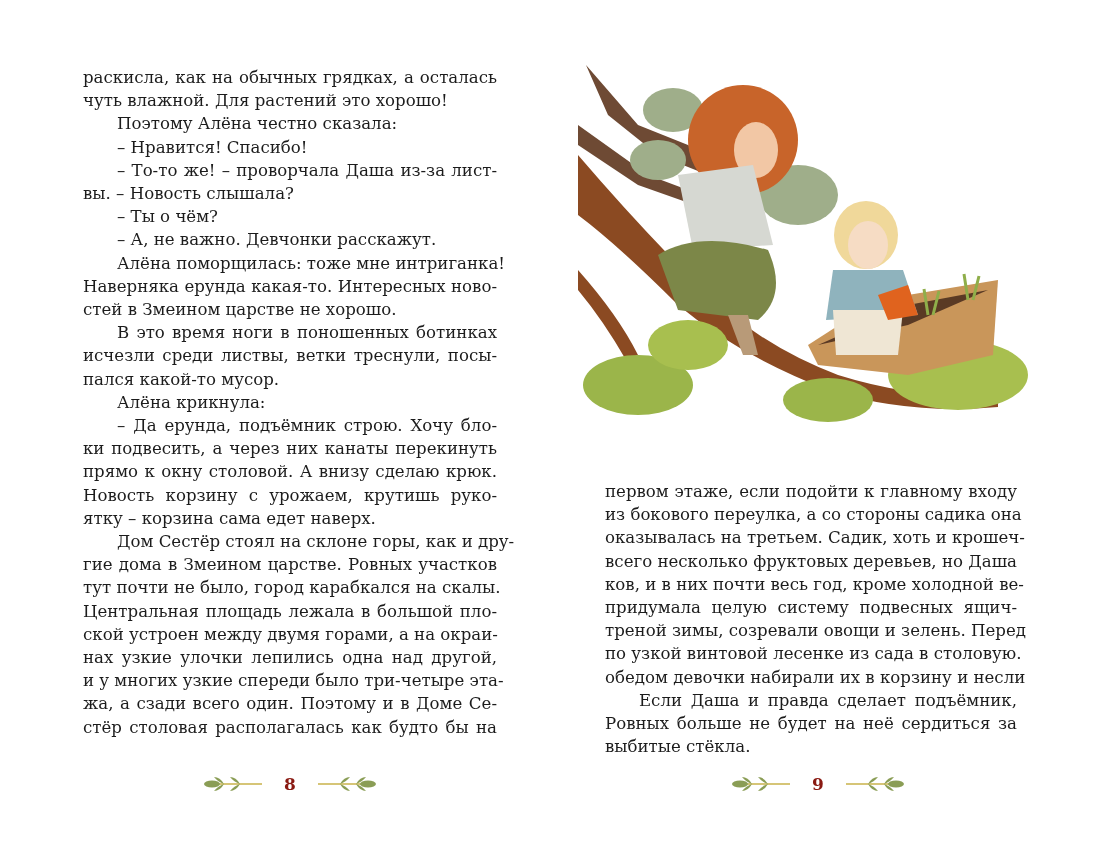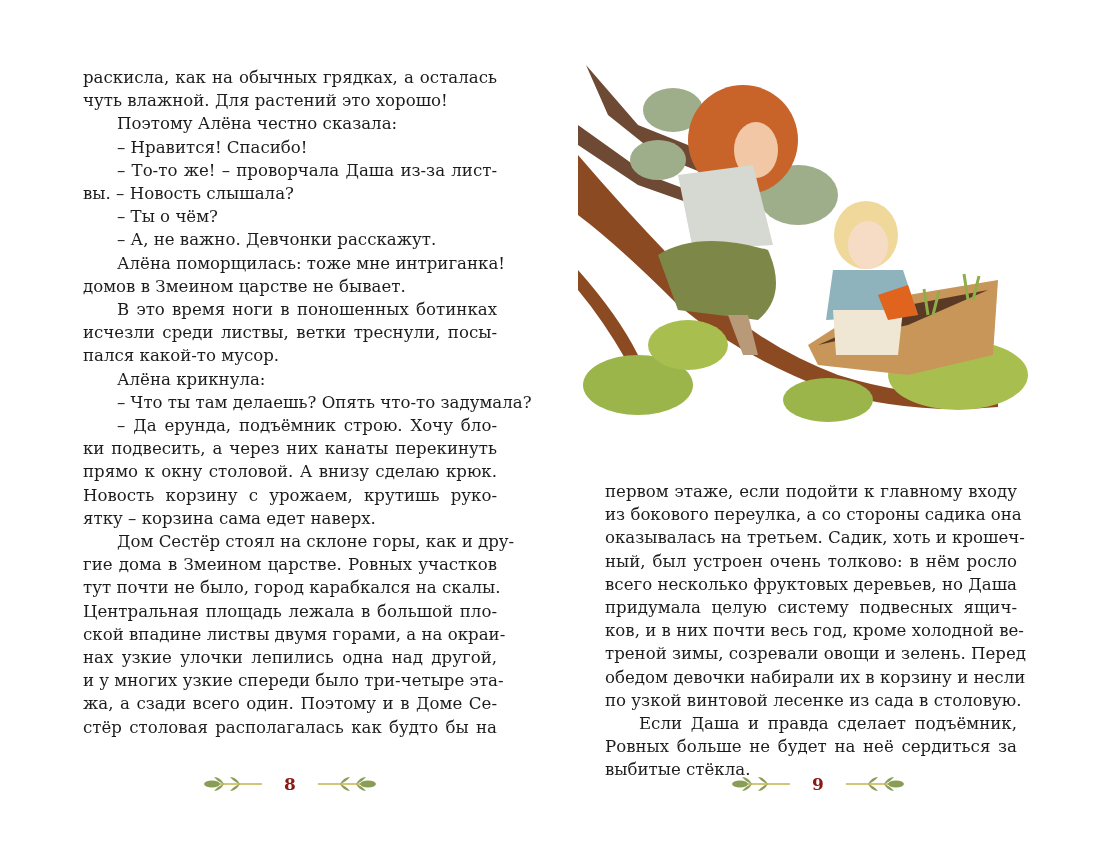--- a/index.html
+++ b/index.html
@@ -28,36 +28,36 @@
   <div class="text-block left-text" id="left-text">
       <span class="line">раскисла, как на обычных грядках, а осталась</span>
       <span class="line last">чуть влажной. Для растений это хорошо!</span>
       <span class="line indent last">Поэтому Алёна честно сказала:</span>
       <span class="line indent last">– Нравится! Спасибо!</span>
       <span class="line indent">– То-то же! – проворчала Даша из-за лист-</span>
       <span class="line last">вы. – Новость слышала?</span>
       <span class="line indent last">– Ты о чём?</span>
       <span class="line indent last">– А, не важно. Девчонки расскажут.</span>
       <span class="line indent">Алёна поморщилась: тоже мне интриганка!</span>
-      <span class="line last">домов в Змеином царстве не бывает.</span>
+      <span class="line">Наверняка ерунда какая-то. Интересных ново-</span>
+      <span class="line last">стей в Змеином царстве не хорошо.</span>
       <span class="line indent">В это время ноги в поношенных ботинках</span>
       <span class="line">исчезли среди листвы, ветки треснули, посы-</span>
       <span class="line last">пался какой-то мусор.</span>
       <span class="line indent last">Алёна крикнула:</span>
-      <span class="line indent">– Что ты там делаешь? Опять что-то задумала?</span>
       <span class="line indent">– Да ерунда, подъёмник строю. Хочу бло-</span>
       <span class="line">ки подвесить, а через них канаты перекинуть</span>
       <span class="line">прямо к окну столовой. А внизу сделаю крюк.</span>
       <span class="line">Новость корзину с урожаем, крутишь руко-</span>
       <span class="line last">ятку – корзина сама едет наверх.</span>
       <span class="line indent">Дом Сестёр стоял на склоне горы, как и дру-</span>
       <span class="line">гие дома в Змеином царстве. Ровных участков</span>
       <span class="line">тут почти не было, город карабкался на скалы.</span>
       <span class="line">Центральная площадь лежала в большой пло-</span>
-      <span class="line">ской впадине листвы двумя горами, а на окраи-</span>
+      <span class="line">ской устроен между двумя горами, а на окраи-</span>
       <span class="line">нах узкие улочки лепились одна над другой,</span>
       <span class="line">и у многих узкие спереди было три-четыре эта-</span>
       <span class="line">жа, а сзади всего один. Поэтому и в Доме Се-</span>
       <span class="line">стёр столовая располагалась как будто бы на</span>
     </div>
   <div class="folio folio-left">
     <svg class="sprig" viewBox="0 0 64 20">
       <line x1="8" y1="10" x2="62" y2="10" stroke="#c9b24a" stroke-width="1.5"></line>
       <ellipse cx="12" cy="10" rx="8" ry="3.5" fill="#8a9d55"></ellipse>
       <path d="M24 10 Q20 3 14 3 Q18 8 24 10Z" fill="#8a9d55"></path>
@@ -112,27 +112,26 @@
     <ellipse cx="290" cy="190" rx="20" ry="24" fill="#f6dcc4"></ellipse>
     <path d="M255 215 L325 215 L340 260 L248 265 Z" fill="#8fb3bd"></path>
     <path d="M255 255 L325 255 L320 300 L258 300 Z" fill="#efe6d4"></path>
     <path d="M300 240 L330 230 L340 260 L310 265 Z" fill="#e0631e"></path>
   </svg>
 
   <div class="text-block right-text" id="right-text">
       <span class="line">первом этаже, если подойти к главному входу</span>
       <span class="line">из бокового переулка, а со стороны садика она</span>
       <span class="line">оказывалась на третьем. Садик, хоть и крошеч-</span>
-      <span class="line">ный, был устроен очень толково: в нём росло</span>
       <span class="line">всего несколько фруктовых деревьев, но Даша</span>
+      <span class="line">ков, и в них почти весь год, кроме холодной ве-</span>
       <span class="line">придумала целую систему подвесных ящич-</span>
-      <span class="line">ков, и в них почти весь год, кроме холодной ве-</span>
       <span class="line">треной зимы, созревали овощи и зелень. Перед</span>
+      <span class="line">по узкой винтовой лесенке из сада в столовую.</span>
       <span class="line">обедом девочки набирали их в корзину и несли</span>
-      <span class="line">по узкой винтовой лесенке из сада в столовую.</span>
       <span class="line indent">Если Даша и правда сделает подъёмник,</span>
       <span class="line">Ровных больше не будет на неё сердиться за</span>
       <span class="line last">выбитые стёкла.</span>
     </div>
 
   <div class="folio folio-right">
     <svg class="sprig" viewBox="0 0 64 20">
       <line x1="8" y1="10" x2="62" y2="10" stroke="#c9b24a" stroke-width="1.5"></line>
       <ellipse cx="12" cy="10" rx="8" ry="3.5" fill="#8a9d55"></ellipse>
       <path d="M24 10 Q20 3 14 3 Q18 8 24 10Z" fill="#8a9d55"></path>

